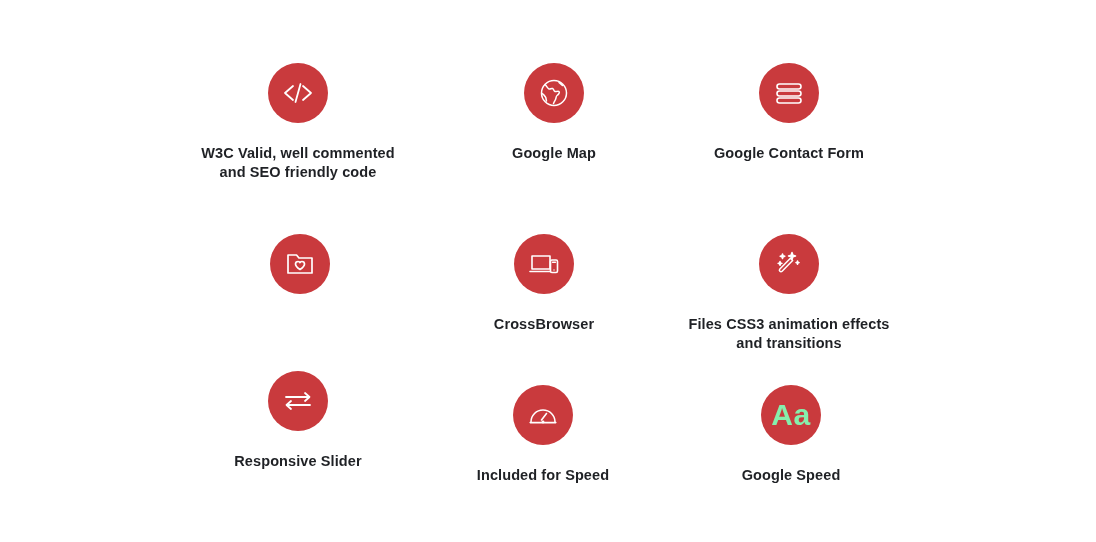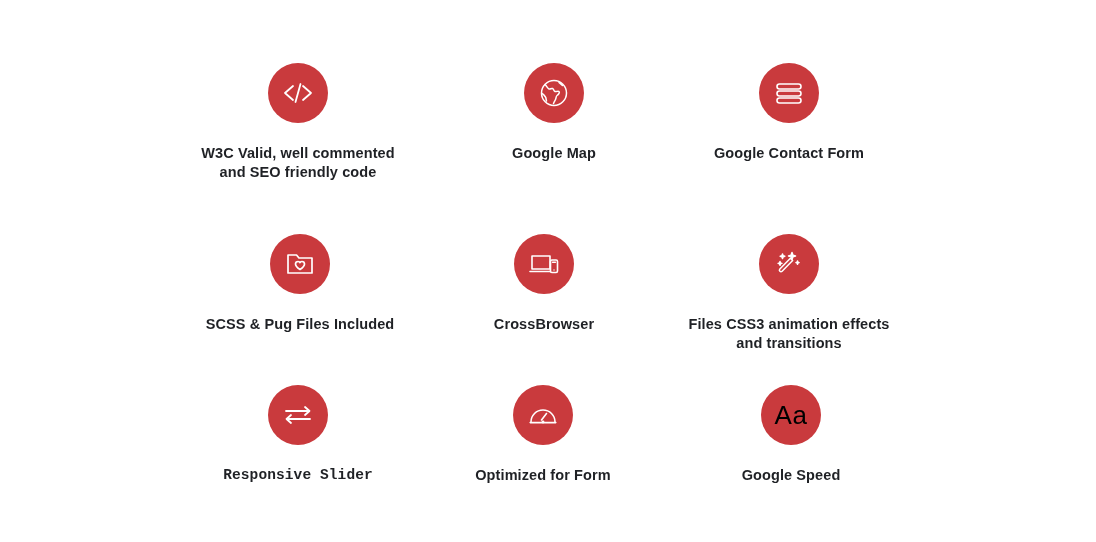--- a/index.html
+++ b/index.html
@@ -43,24 +43,24 @@
   .feature-label {
     margin-top: 21px;
     font-size: 14.5px;
     font-weight: bold;
     line-height: 18.5px;
     color: #1f2125;
     letter-spacing: 0.1px;
     white-space: pre-line;
   }
   .aa-text {
-    font-size: 26px;
-    color: #000000;
+    font-size: 30px;
+    color: #86efac;
     font-family: "Liberation Sans", sans-serif;
-    font-weight: normal;
+    font-weight: bold;
     line-height: 1;
     letter-spacing: 0.5px;
   }
 </style>
 </head>
 <body>
 
 <div class="features-grid">
 
   <div class="feature-item" style="left:298px; top:63px;">
@@ -98,21 +98,20 @@
     <div class="feature-label">Google Contact Form</div>
   </div>
 
   <div class="feature-item" style="left:300px; top:234px;">
     <div class="icon-circle">
       <svg width="32" height="32" viewBox="0 0 32 32" fill="none" stroke="#ffffff" stroke-width="1.7" stroke-linejoin="round" stroke-linecap="round" aria-hidden="true">
         <path d="M4 25 L4 7 L12.5 7 L15 10 L28 10 L28 25 Z"></path>
         <path d="M16 21.5 C16 21.5 11.5 18.8 11.5 16.1 C11.5 14.6 12.7 13.5 14.1 13.5 C15 13.5 15.7 14 16 14.6 C16.3 14 17 13.5 17.9 13.5 C19.3 13.5 20.5 14.6 20.5 16.1 C20.5 18.8 16 21.5 16 21.5 Z"></path>
       </svg>
     </div>
-    <div class="feature-label">SCSS &amp; Pug Files Included</div>
   </div>
 
   <div class="feature-item" style="left:544px; top:234px;">
     <div class="icon-circle">
       <svg width="34" height="34" viewBox="0 0 34 34" fill="none" stroke="#ffffff" stroke-width="1.6" stroke-linejoin="round" stroke-linecap="round" aria-hidden="true">
         <path d="M5 9 L23 9 L23 22 L5 22 Z"></path>
         <path d="M3 24.5 L25.5 24.5"></path>
         <rect x="23.5" y="13" width="7" height="12.5" rx="1.4" fill="#c93a3d"></rect>
         <line x1="25.6" y1="15.2" x2="28.4" y2="15.2"></line>
         <circle cx="27" cy="23" r="0.7" fill="#ffffff" stroke="none"></circle>
@@ -128,42 +127,42 @@
         <path d="M20 5.5 L20.9 8.1 L23.5 9 L20.9 9.9 L20 12.5 L19.1 9.9 L16.5 9 L19.1 8.1 Z" fill="#ffffff"></path>
         <path d="M10.5 7 L11.1 8.7 L12.8 9.3 L11.1 9.9 L10.5 11.6 L9.9 9.9 L8.2 9.3 L9.9 8.7 Z" fill="#ffffff"></path>
         <path d="M8 14.5 L8.5 15.9 L9.9 16.4 L8.5 16.9 L8 18.3 L7.5 16.9 L6.1 16.4 L7.5 15.9 Z" fill="#ffffff"></path>
         <path d="M25.5 14 L25.9 15.2 L27.1 15.6 L25.9 16 L25.5 17.2 L25.1 16 L23.9 15.6 L25.1 15.2 Z" fill="#ffffff"></path>
       </svg>
     </div>
     <div class="feature-label">Files CSS3 animation effects
 and transitions</div>
   </div>
 
-  <div class="feature-item" style="left:298px; top:385px;font-family:Liberation Mono, monospace;">
+  <div class="feature-item" style="left:298px; top:371px;">
     <div class="icon-circle">
       <svg width="34" height="34" viewBox="0 0 34 34" fill="none" stroke="#ffffff" stroke-width="1.8" stroke-linecap="round" stroke-linejoin="round" aria-hidden="true">
         <line x1="5" y1="13" x2="28" y2="13"></line>
         <polyline points="24,9 28.5,13 24,17"></polyline>
         <line x1="29" y1="21" x2="6" y2="21"></line>
         <polyline points="10,17 5.5,21 10,25"></polyline>
       </svg>
     </div>
     <div class="feature-label">Responsive Slider</div>
   </div>
 
   <div class="feature-item" style="left:543px; top:385px;">
     <div class="icon-circle">
       <svg width="32" height="32" viewBox="0 0 32 32" fill="none" stroke="#ffffff" stroke-width="1.6" stroke-linecap="round" stroke-linejoin="round" aria-hidden="true">
         <path d="M4 23 A12 12 0 0 1 28 23"></path>
         <line x1="3.2" y1="23.6" x2="28.8" y2="23.6"></line>
         <line x1="19.5" y1="14.5" x2="14.5" y2="21"></line>
         <circle cx="16" cy="23" r="1.4" fill="#ffffff" stroke="none"></circle>
       </svg>
     </div>
-    <div class="feature-label">Optimized for Form</div>
+    <div class="feature-label">Included for Speed</div>
   </div>
 
   <div class="feature-item" style="left:791px; top:385px;">
     <div class="icon-circle">
       <span class="aa-text">Aa</span>
     </div>
     <div class="feature-label">Google Speed</div>
   </div>
 
 </div>

